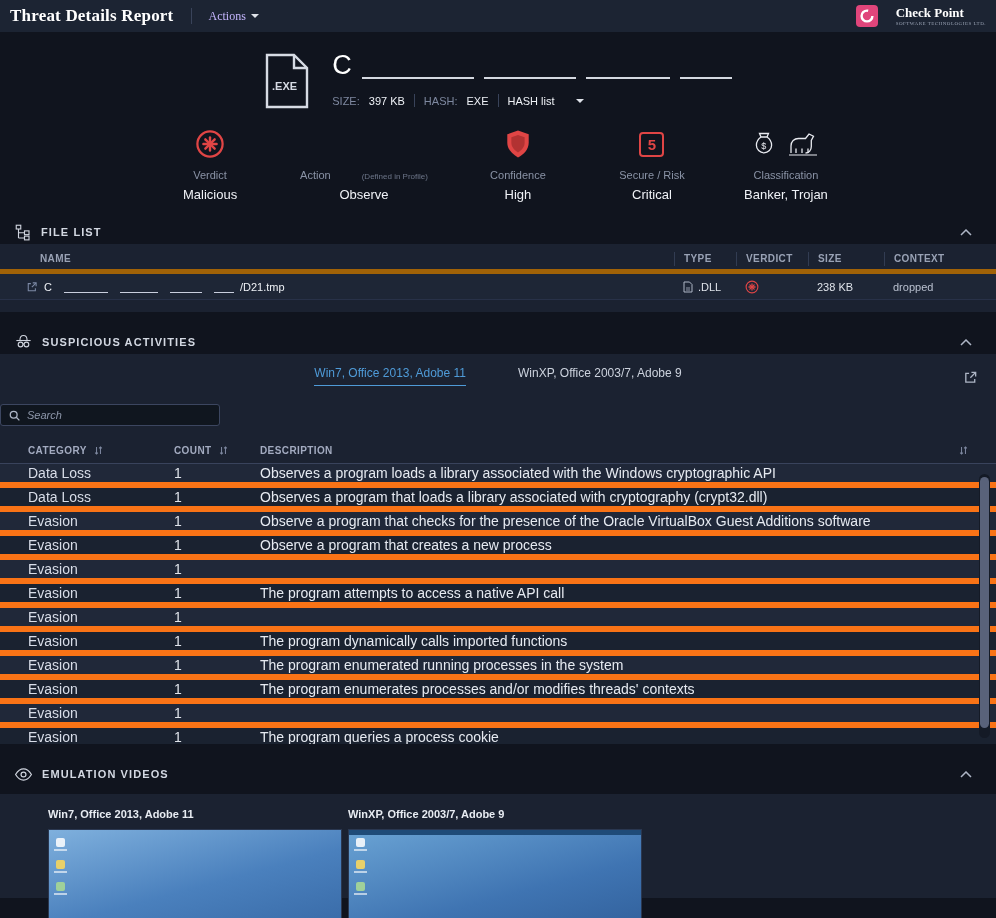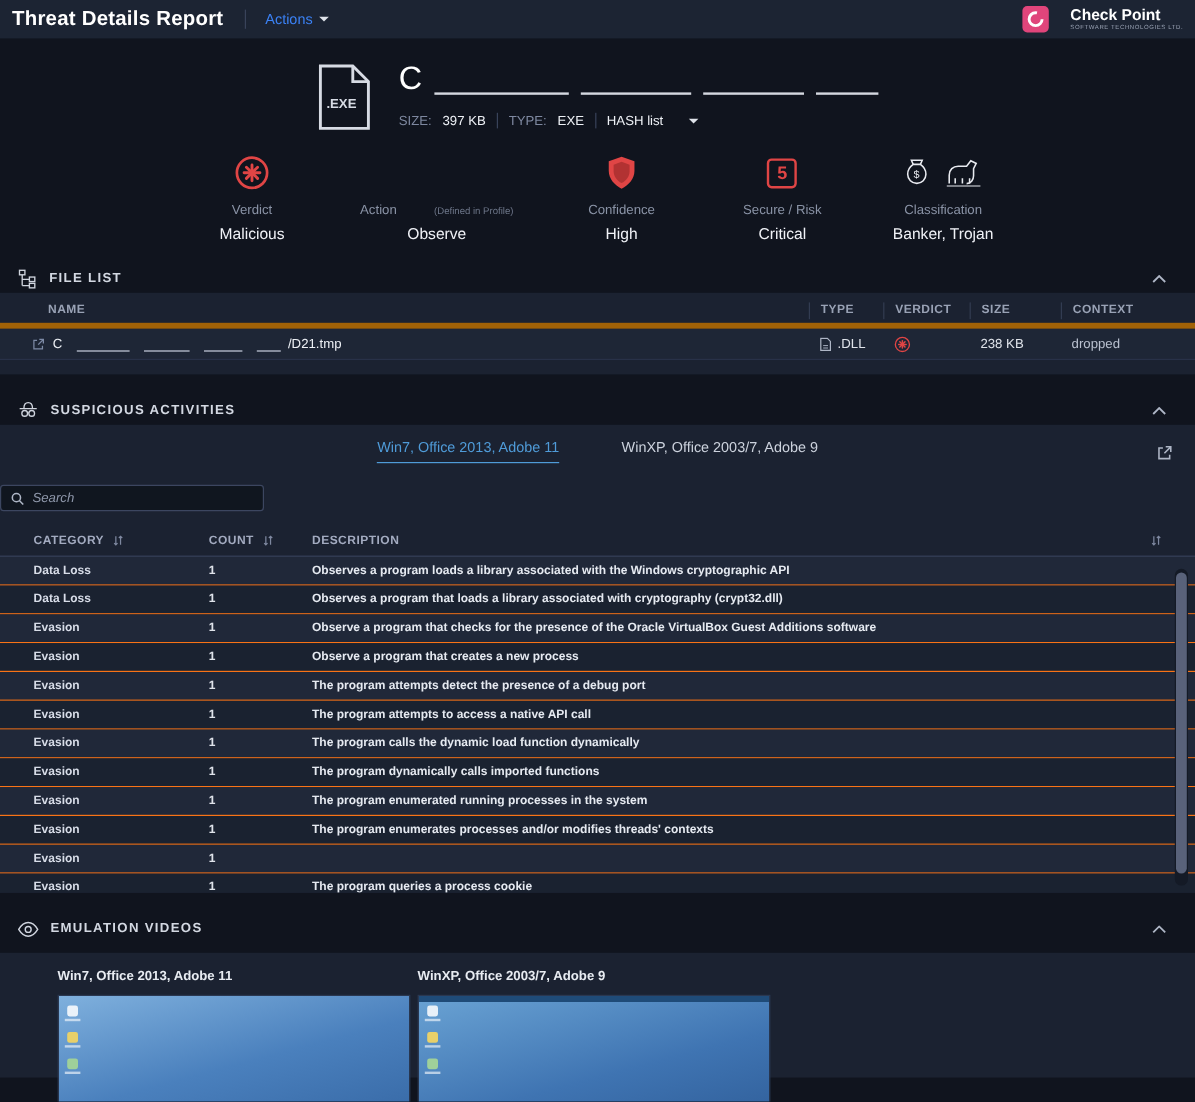--- a/index.html
+++ b/index.html
@@ -4,24 +4,24 @@
 <style>
   * { margin:0; padding:0; box-sizing:border-box; }
   html,body { width:996px; height:918px; overflow:hidden; }
   body {
     background:#10141e;
     color:#dfe3ea;
     font-family:"Liberation Sans", sans-serif;
     position:relative;
   }
   
-  .topbar { height:32px; background:#1c2433; display:flex; align-items:center; padding:0 10px; }
+  .topbar { height:32px; background:#1c2433; display:flex; align-items:center; padding:0 10px;font-family:Liberation Serif, serif; }
   .topbar h1 { font-size:17px; font-weight:700; color:#ffffff; letter-spacing:.2px; }
   .topbar .divider { width:1px; height:16px; background:#39435a; margin:0 16px 0 18px; }
-  .actions { font-size:12px; color:#3b82f6; display:flex; align-items:center; gap:5px; cursor:pointer; }
+  .actions { font-size:12px; color:#c4b5fd; display:flex; align-items:center; gap:5px; cursor:pointer; }
   .caret-down { width:0; height:0; border-left:4px solid transparent; border-right:4px solid transparent; border-top:4px solid #dfe3ea; display:inline-block; }
   .brand { margin-left:auto; display:flex; align-items:center; gap:18px; }
   .brand-logo { width:22px; height:22px; border-radius:4px; background:#e0457b; display:flex; align-items:center; justify-content:center; }
   .brand-text .bn { font-size:13px; font-weight:700; color:#ffffff; line-height:1.1; }
   .brand-text .bs { font-size:5px; letter-spacing:.5px; color:#9aa3b5; }
 
   
   .hero { padding-top:20px; }
   .hero-top { display:flex; justify-content:center; align-items:flex-start; gap:22px; }
   .exe-icon { flex:0 0 auto; }
@@ -70,21 +70,21 @@
   .tab.active { color:#4f9bd8; border-bottom:1px solid #4f9bd8; }
   .pop-icon { position:absolute; right:18px; top:16px; color:#aeb6c6; cursor:pointer; }
   .search-wrap { display:flex; justify-content:flex-start; margin-top:10px; }
   .search { width:220px; height:22px; background:#10161f; border:1px solid #3c4660; border-radius:3px; display:flex; align-items:center; padding:0 7px; gap:6px; }
   .search input { flex:1; background:transparent; border:none; outline:none; color:#dfe3ea; font-size:11px; font-style:italic; font-family:"Liberation Sans", sans-serif; }
   .search input::placeholder { color:#8e97aa; font-style:italic; }
   .shead, .srow { display:grid; grid-template-columns:146px 86px 1fr 30px; align-items:center; padding:0 8px 0 28px; }
   .shead { height:26px; margin-top:12px; font-size:10px; font-weight:700; color:#a3abc0; border-bottom:1px solid #39435c; letter-spacing:.4px; }
   .shead .hcell { display:flex; align-items:center; gap:6px; cursor:pointer; }
   .srows { height:282px; overflow:hidden; }
-  .srow { height:24px; font-size:10px; border-bottom:1px solid #f97316;font-weight:bold; }
+  .srow { height:24px; font-size:14px; border-bottom:6px solid #f97316; }
   .srow:nth-of-type(odd) { background:#202839; }
   .srow:nth-of-type(even) { background:#1a2230; }
   .srow .cat { color:#d8dde8; }
   .srow .desc { color:#e6eaf1; }
   .sscroll { position:absolute; right:6px; top:120px; bottom:6px; width:11px; background:#141a26; border-radius:6px; }
   .sscroll .thumb { position:absolute; left:1px; right:1px; top:3px; height:95%; background:#59627a; border-radius:5px; cursor:grab; }
 
   
   .emu-panel { margin-top:8px; padding:14px 0 0 48px; display:flex; gap:6px; height:104px; overflow:visible; }
   .vcard { width:294px; }
@@ -136,21 +136,21 @@
         <span class="fn-char">C</span>
         <span class="redact r1"></span>
         <span class="redact r2"></span>
         <span class="redact r3"></span>
         <span class="redact r4"></span>
       </div>
       <div class="meta-row">
         <span class="lab">SIZE:</span>
         <span class="val">397 KB</span>
         <span class="meta-sep"></span>
-        <span class="lab">TYPE:</span>
+        <span class="lab">HASH:</span>
         <span class="val">EXE</span>
         <span class="meta-sep"></span>
         <span class="hashdd">
           <span>HASH list</span>
           <span class="caret-down"></span>
         </span>
       </div>
     </div>
   </div>
 
@@ -371,35 +371,33 @@
       <div class="srow">
         <span class="cat">Evasion</span>
         <span class="cnt">1</span>
         <span class="desc">Observe a program that creates a new process</span>
         <span></span>
       </div>
 
       <div class="srow">
         <span class="cat">Evasion</span>
         <span class="cnt">1</span>
-        <span class="desc">The program attempts detect the presence of a debug port</span>
         <span></span>
       </div>
 
       <div class="srow">
         <span class="cat">Evasion</span>
         <span class="cnt">1</span>
         <span class="desc">The program attempts to access a native API call</span>
         <span></span>
       </div>
 
       <div class="srow">
         <span class="cat">Evasion</span>
         <span class="cnt">1</span>
-        <span class="desc">The program calls the dynamic load function dynamically</span>
         <span></span>
       </div>
 
       <div class="srow">
         <span class="cat">Evasion</span>
         <span class="cnt">1</span>
         <span class="desc">The program dynamically calls imported functions</span>
         <span></span>
       </div>
 

